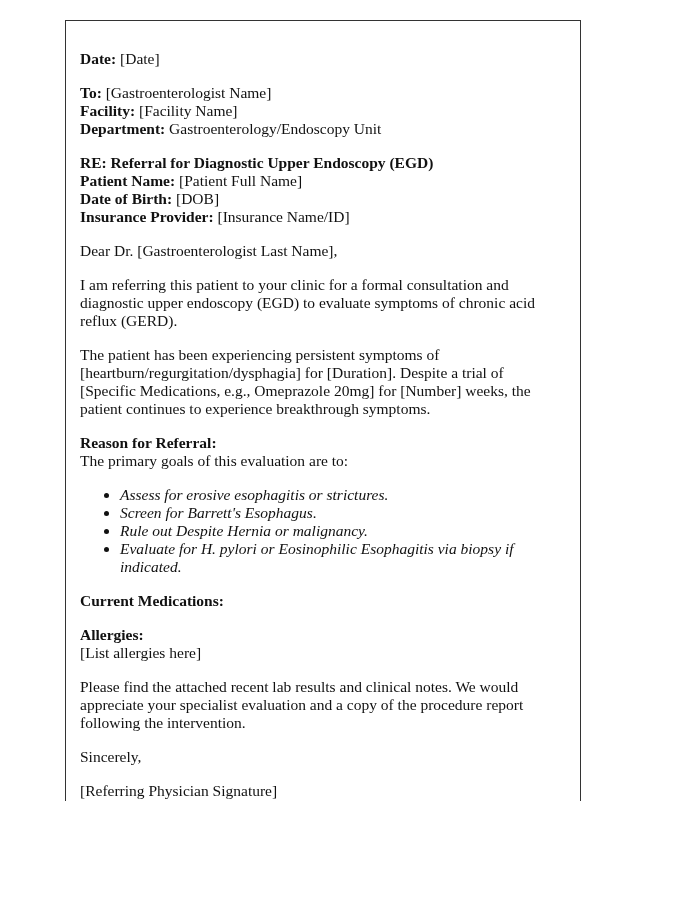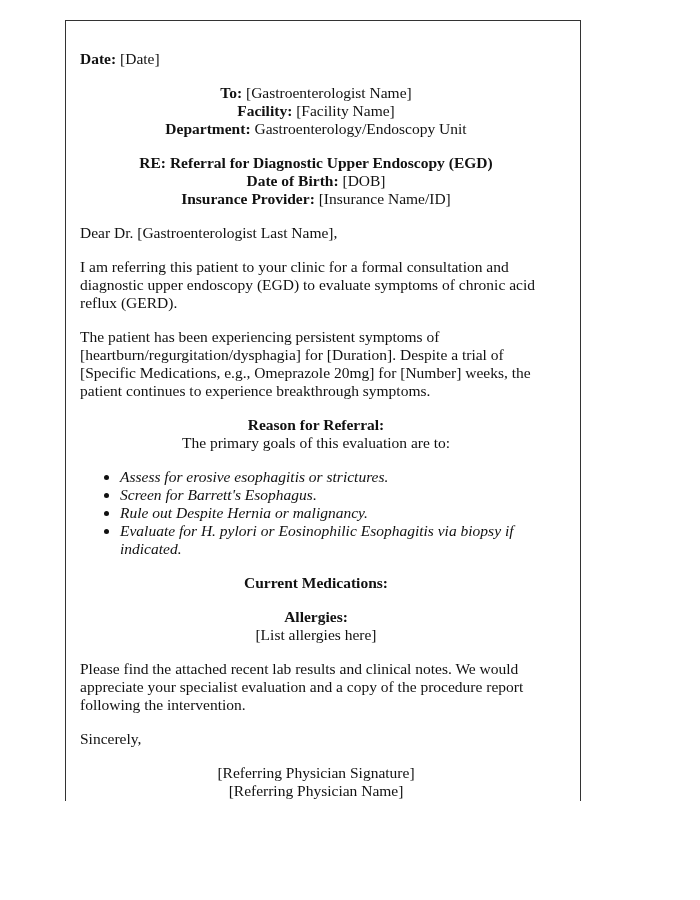--- a/index.html
+++ b/index.html
@@ -28,21 +28,20 @@
       box-sizing: border-box;
       padding: 29px 28px 0 14px;
       overflow: hidden;
       margin-left: 45px;
     }
     p {
       margin: 0 0 16px 0;
     }
     .line {
       display: block;
-      text-align: center;
     }
     b, .label {
       font-weight: bold;
     }
     ul {
       margin: 16px 0 16px 0;
       padding-left: 40px;
     }
     li {
       margin: 0;
@@ -69,20 +68,24 @@
       <span>[Facility Name]</span>
     </span>
     <span class="line">
       <span class="label">Department:</span>
       <span>Gastroenterology/Endoscopy Unit</span>
     </span>
   </p>
 
   <p>
     <span class="line label">RE: Referral for Diagnostic Upper Endoscopy (EGD)</span>
+    <span class="line">
+      <span class="label">Patient Name:</span>
+      <span>[Patient Full Name]</span>
+    </span>
     <span class="line">
       <span class="label">Date of Birth:</span>
       <span>[DOB]</span>
     </span>
     <span class="line">
       <span class="label">Insurance Provider:</span>
       <span>[Insurance Name/ID]</span>
     </span>
   </p>
 

